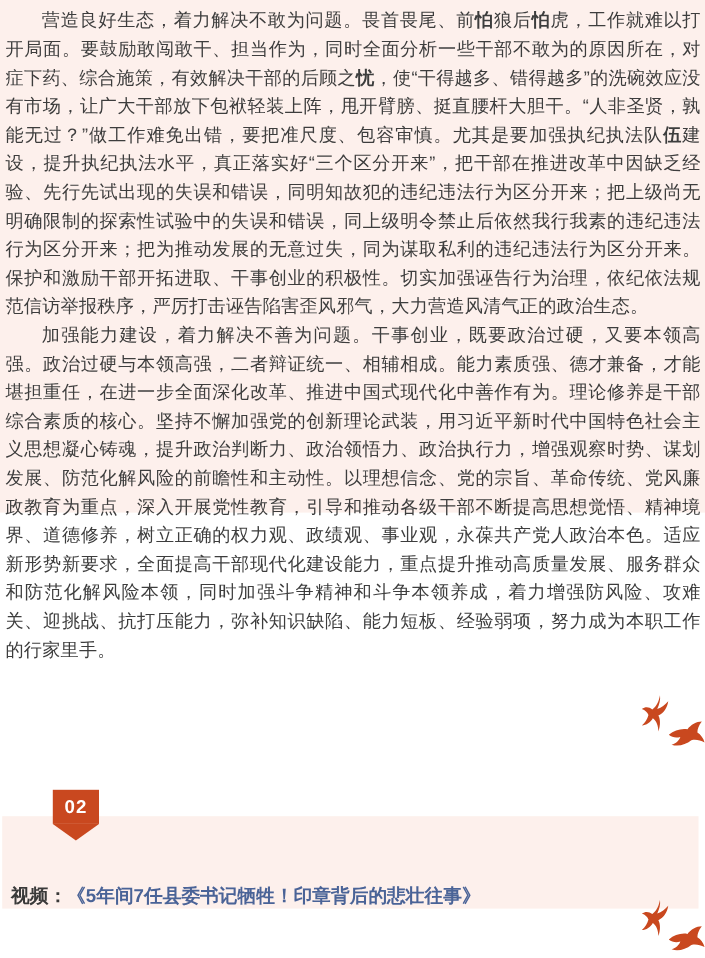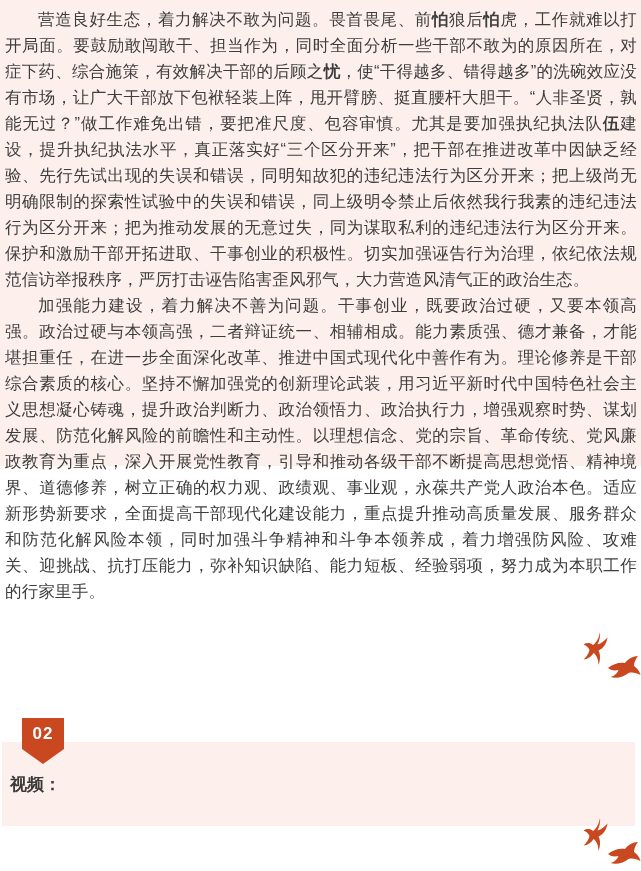--- a/index.html
+++ b/index.html
@@ -24,36 +24,36 @@
     color:var(--text);
   }
   .article-section p b{font-weight:bold;}
   
   .birds{position:absolute;width:58px;height:50px;right:0;}
   .birds-top{top:631px;}
   .birds-bottom{top:817px;}
   .birds svg{display:block;width:100%;height:100%;}
   .birds path{fill:var(--accent);}
   
-  .badge{position:absolute;left:22px;top:718px;width:42px;z-index:2;}
+  .badge{position:absolute;left:48px;top:718px;width:42px;z-index:2;}
   .badge-rect{
     background:var(--accent);color:#fff;height:31px;
     display:flex;align-items:center;justify-content:center;
     font-weight:bold;font-size:17px;letter-spacing:1px;
   }
   .badge-point{
     width:0;height:0;
     border-left:21px solid transparent;border-right:21px solid transparent;
     border-top:15px solid var(--accent);
   }
   
   .video-panel{
     position:absolute;left:2px;top:742px;width:633px;height:84px;
     background:var(--panel-bg);
-    display:flex;align-items:center;padding-left:8px;
+    display:flex;align-items:flex-end;padding-left:8px;
   }
   .video-label{font-weight:bold;font-size:17px;color:var(--label-dark);white-space:pre;}
   .video-title{
     font-weight:bold;font-size:17px;color:var(--title-blue);
     text-decoration:none;cursor:pointer;
   }
 </style>
 </head>
 <body>
 
@@ -71,20 +71,21 @@
     </svg>
   </div>
 
   <div class="badge">
     <div class="badge-rect">02</div>
     <div class="badge-point"></div>
   </div>
 
   <div class="video-panel">
     <span class="video-label">视频：</span>
+    <a class="video-title">《5年间7任县委书记牺牲！印章背后的悲壮往事》</a>
   </div>
 
   <div class="birds birds-bottom">
     <svg viewBox="0 0 58 50" aria-hidden="true">
       <path d="M17 1 C16 6 14.5 10.5 10 14 C7 11.5 3.5 11.5 0.5 13.5 C3.5 14.5 5.5 16.5 6.5 19 C5.5 23 3.5 26 0.5 28.5 C4.5 28.5 8.5 25.5 10.5 22 C13.5 24 15.5 28.5 15.5 34 C17.5 28.5 17.5 23 15.5 19.5 C20.5 17.5 23.5 12.5 24.5 6.5 C21.5 9.5 18.5 12.5 14.5 13.5 C16.5 9.5 17.5 5 17 1 Z"></path>
       <path d="M25 37 C30 33 36 31 42 32 C45 28 50 25 55 25 C52 29 51 32 51 35 C54 37 56.5 40 57.5 44 C53.5 42 49.5 41 45.5 42 C40.5 46 33.5 48 27.5 46 C31.5 45 34.5 42 35.5 39 C31.5 40 28 39.5 25 37 Z"></path>
     </svg>
   </div>
 
 </div>

